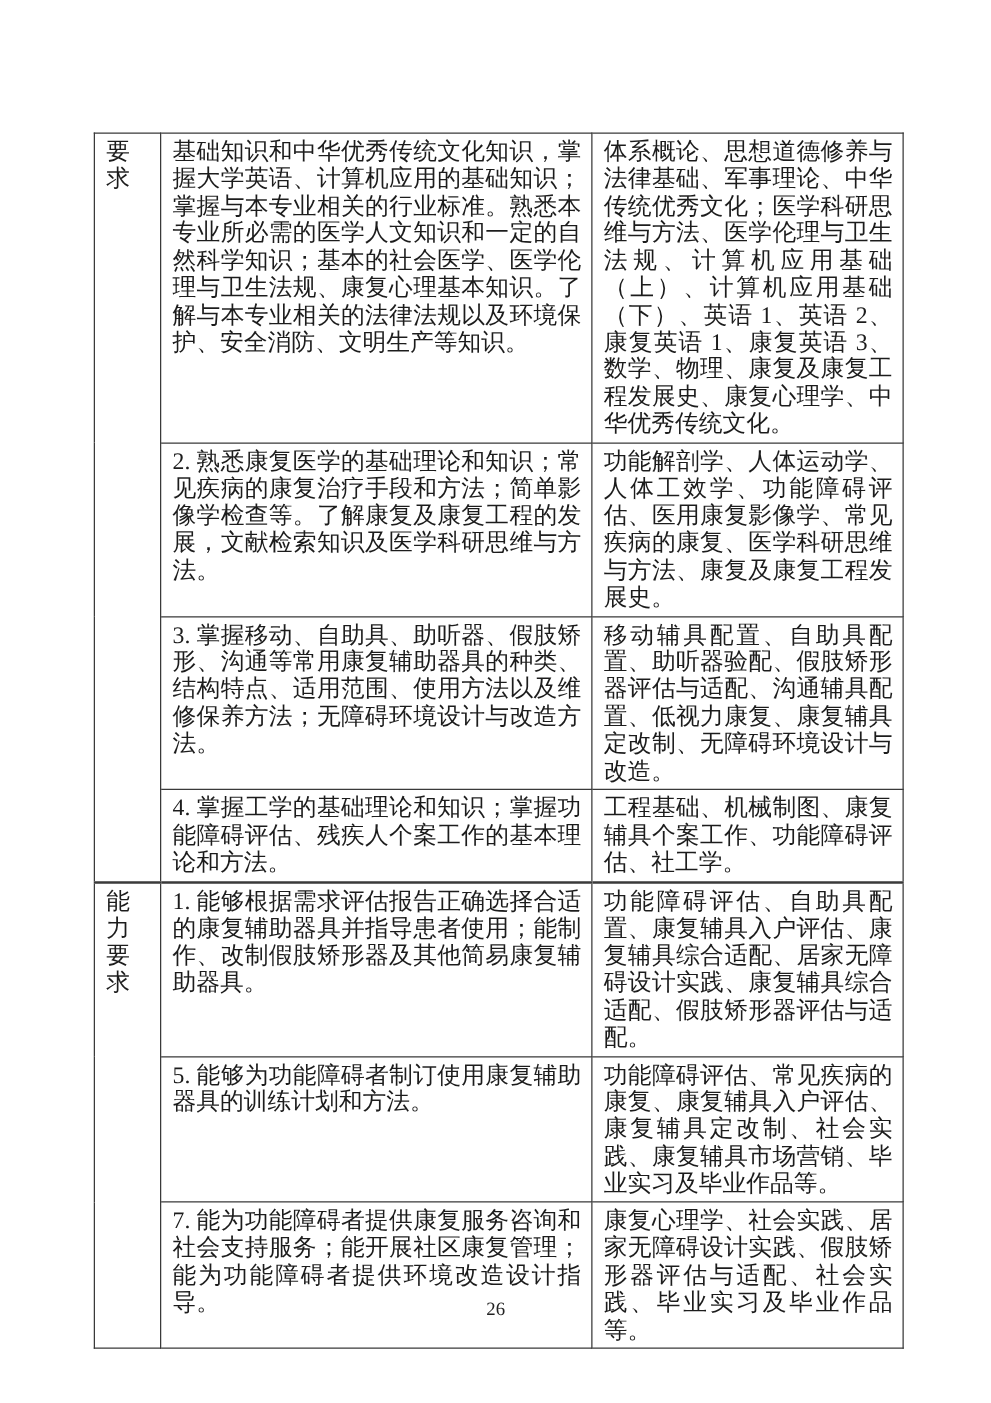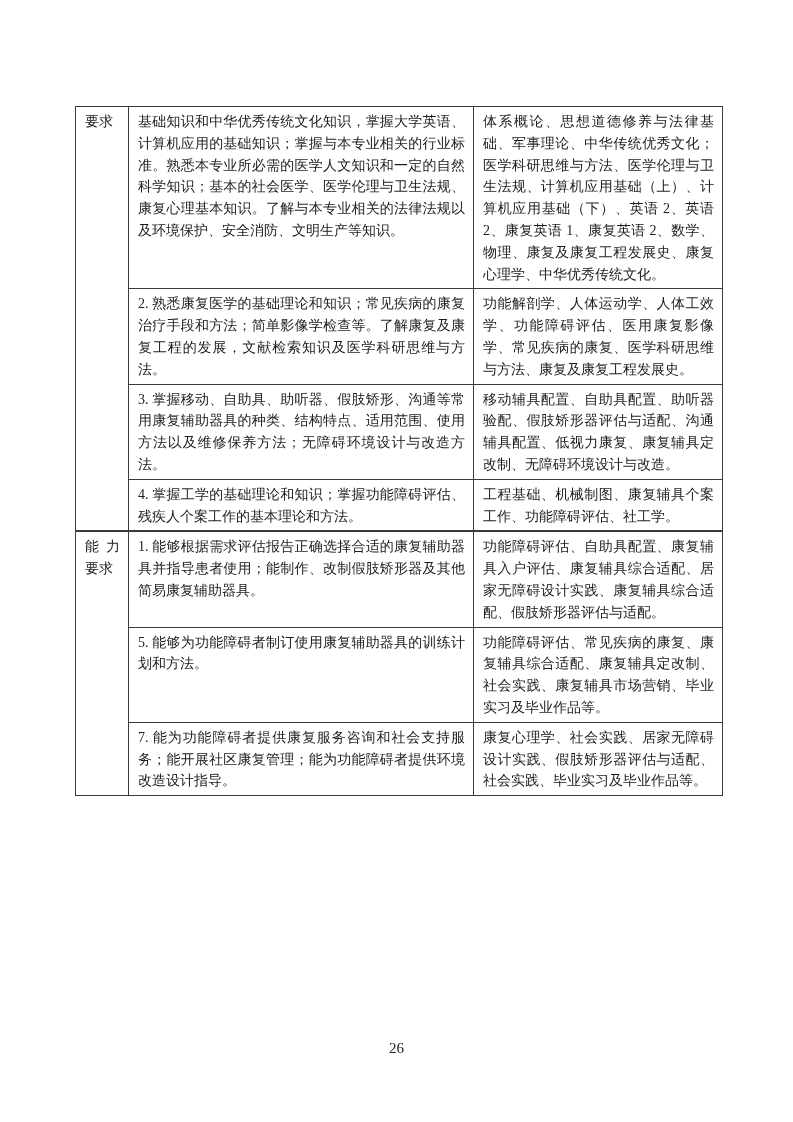--- a/index.html
+++ b/index.html
@@ -15,21 +15,21 @@
   table.doc-table {
     position: absolute;
     left: 75px; top: 106px;
     width: 647px;
     border-collapse: collapse;
     table-layout: fixed;
   }
   table.doc-table td {
     border: 1px solid #3a3a3a;
     vertical-align: top;
-    font-size: 14px;
+    font-size: 19px;
     line-height: 21.8px;
     text-align: justify;
     text-justify: inter-character;
     padding: 4px 8px 3px 9px;
     overflow: hidden;
     word-break: break-all;
   }
   td.hdr {
     text-align: center;
     padding: 6px 6px;
@@ -57,21 +57,21 @@
   <table class="doc-table">
     <colgroup>
       <col style="width:53px">
       <col style="width:345px">
       <col style="width:249px">
     </colgroup>
     <tbody>
       <tr style="height:172px">
         <td class="hdr hdr-top" rowspan="4">要求</td>
         <td>基础知识和中华优秀传统文化知识，掌握大学英语、计算机应用的基础知识；掌握与本专业相关的行业标准。熟悉本专业所必需的医学人文知识和一定的自然科学知识；基本的社会医学、医学伦理与卫生法规、康复心理基本知识。了解与本专业相关的法律法规以及环境保护、安全消防、文明生产等知识。</td>
-        <td>体系概论、思想道德修养与法律基础、军事理论、中华传统优秀文化；医学科研思维与方法、医学伦理与卫生法规、计算机应用基础（上）、计算机应用基础（下）、英语 2、英语 2、康复英语 1、康复英语 2、数学、物理、康复及康复工程发展史、康复心理学、中华优秀传统文化。</td>
+        <td>体系概论、思想道德修养与法律基础、军事理论、中华传统优秀文化；医学科研思维与方法、医学伦理与卫生法规、计算机应用基础（上）、计算机应用基础（下）、英语 1、英语 2、康复英语 1、康复英语 3、数学、物理、康复及康复工程发展史、康复心理学、中华优秀传统文化。</td>
       </tr>
       <tr style="height:90px">
         <td>2. 熟悉康复医学的基础理论和知识；常见疾病的康复治疗手段和方法；简单影像学检查等。了解康复及康复工程的发展，文献检索知识及医学科研思维与方法。</td>
         <td>功能解剖学、人体运动学、人体工效学、功能障碍评估、医用康复影像学、常见疾病的康复、医学科研思维与方法、康复及康复工程发展史。</td>
       </tr>
       <tr style="height:84px">
         <td>3. 掌握移动、自助具、助听器、假肢矫形、沟通等常用康复辅助器具的种类、结构特点、适用范围、使用方法以及维修保养方法；无障碍环境设计与改造方法。</td>
         <td>移动辅具配置、自助具配置、助听器验配、假肢矫形器评估与适配、沟通辅具配置、低视力康复、康复辅具定改制、无障碍环境设计与改造。</td>
       </tr>
       <tr style="height:42px">
@@ -79,21 +79,21 @@
         <td>工程基础、机械制图、康复辅具个案工作、功能障碍评估、社工学。</td>
       </tr>
 
       <tr class="section-start" style="height:88px">
         <td class="hdr hdr-mid" rowspan="3">能力要求</td>
         <td>1. 能够根据需求评估报告正确选择合适的康复辅助器具并指导患者使用；能制作、改制假肢矫形器及其他简易康复辅助器具。</td>
         <td>功能障碍评估、自助具配置、康复辅具入户评估、康复辅具综合适配、居家无障碍设计实践、康复辅具综合适配、假肢矫形器评估与适配。</td>
       </tr>
       <tr style="height:88px">
         <td>5. 能够为功能障碍者制订使用康复辅助器具的训练计划和方法。</td>
-        <td>功能障碍评估、常见疾病的康复、康复辅具综合适配、康复辅具定改制、社会实践、康复辅具市场营销、毕业实习及毕业作品等。</td>
+        <td>功能障碍评估、常见疾病的康复、康复辅具入户评估、康复辅具定改制、社会实践、康复辅具市场营销、毕业实习及毕业作品等。</td>
       </tr>
       <tr style="height:64px">
         <td>7. 能为功能障碍者提供康复服务咨询和社会支持服务；能开展社区康复管理；能为功能障碍者提供环境改造设计指导。</td>
         <td>康复心理学、社会实践、居家无障碍设计实践、假肢矫形器评估与适配、社会实践、毕业实习及毕业作品等。</td>
       </tr>
     </tbody>
   </table>
 
   <div class="page-number">26</div>
 

